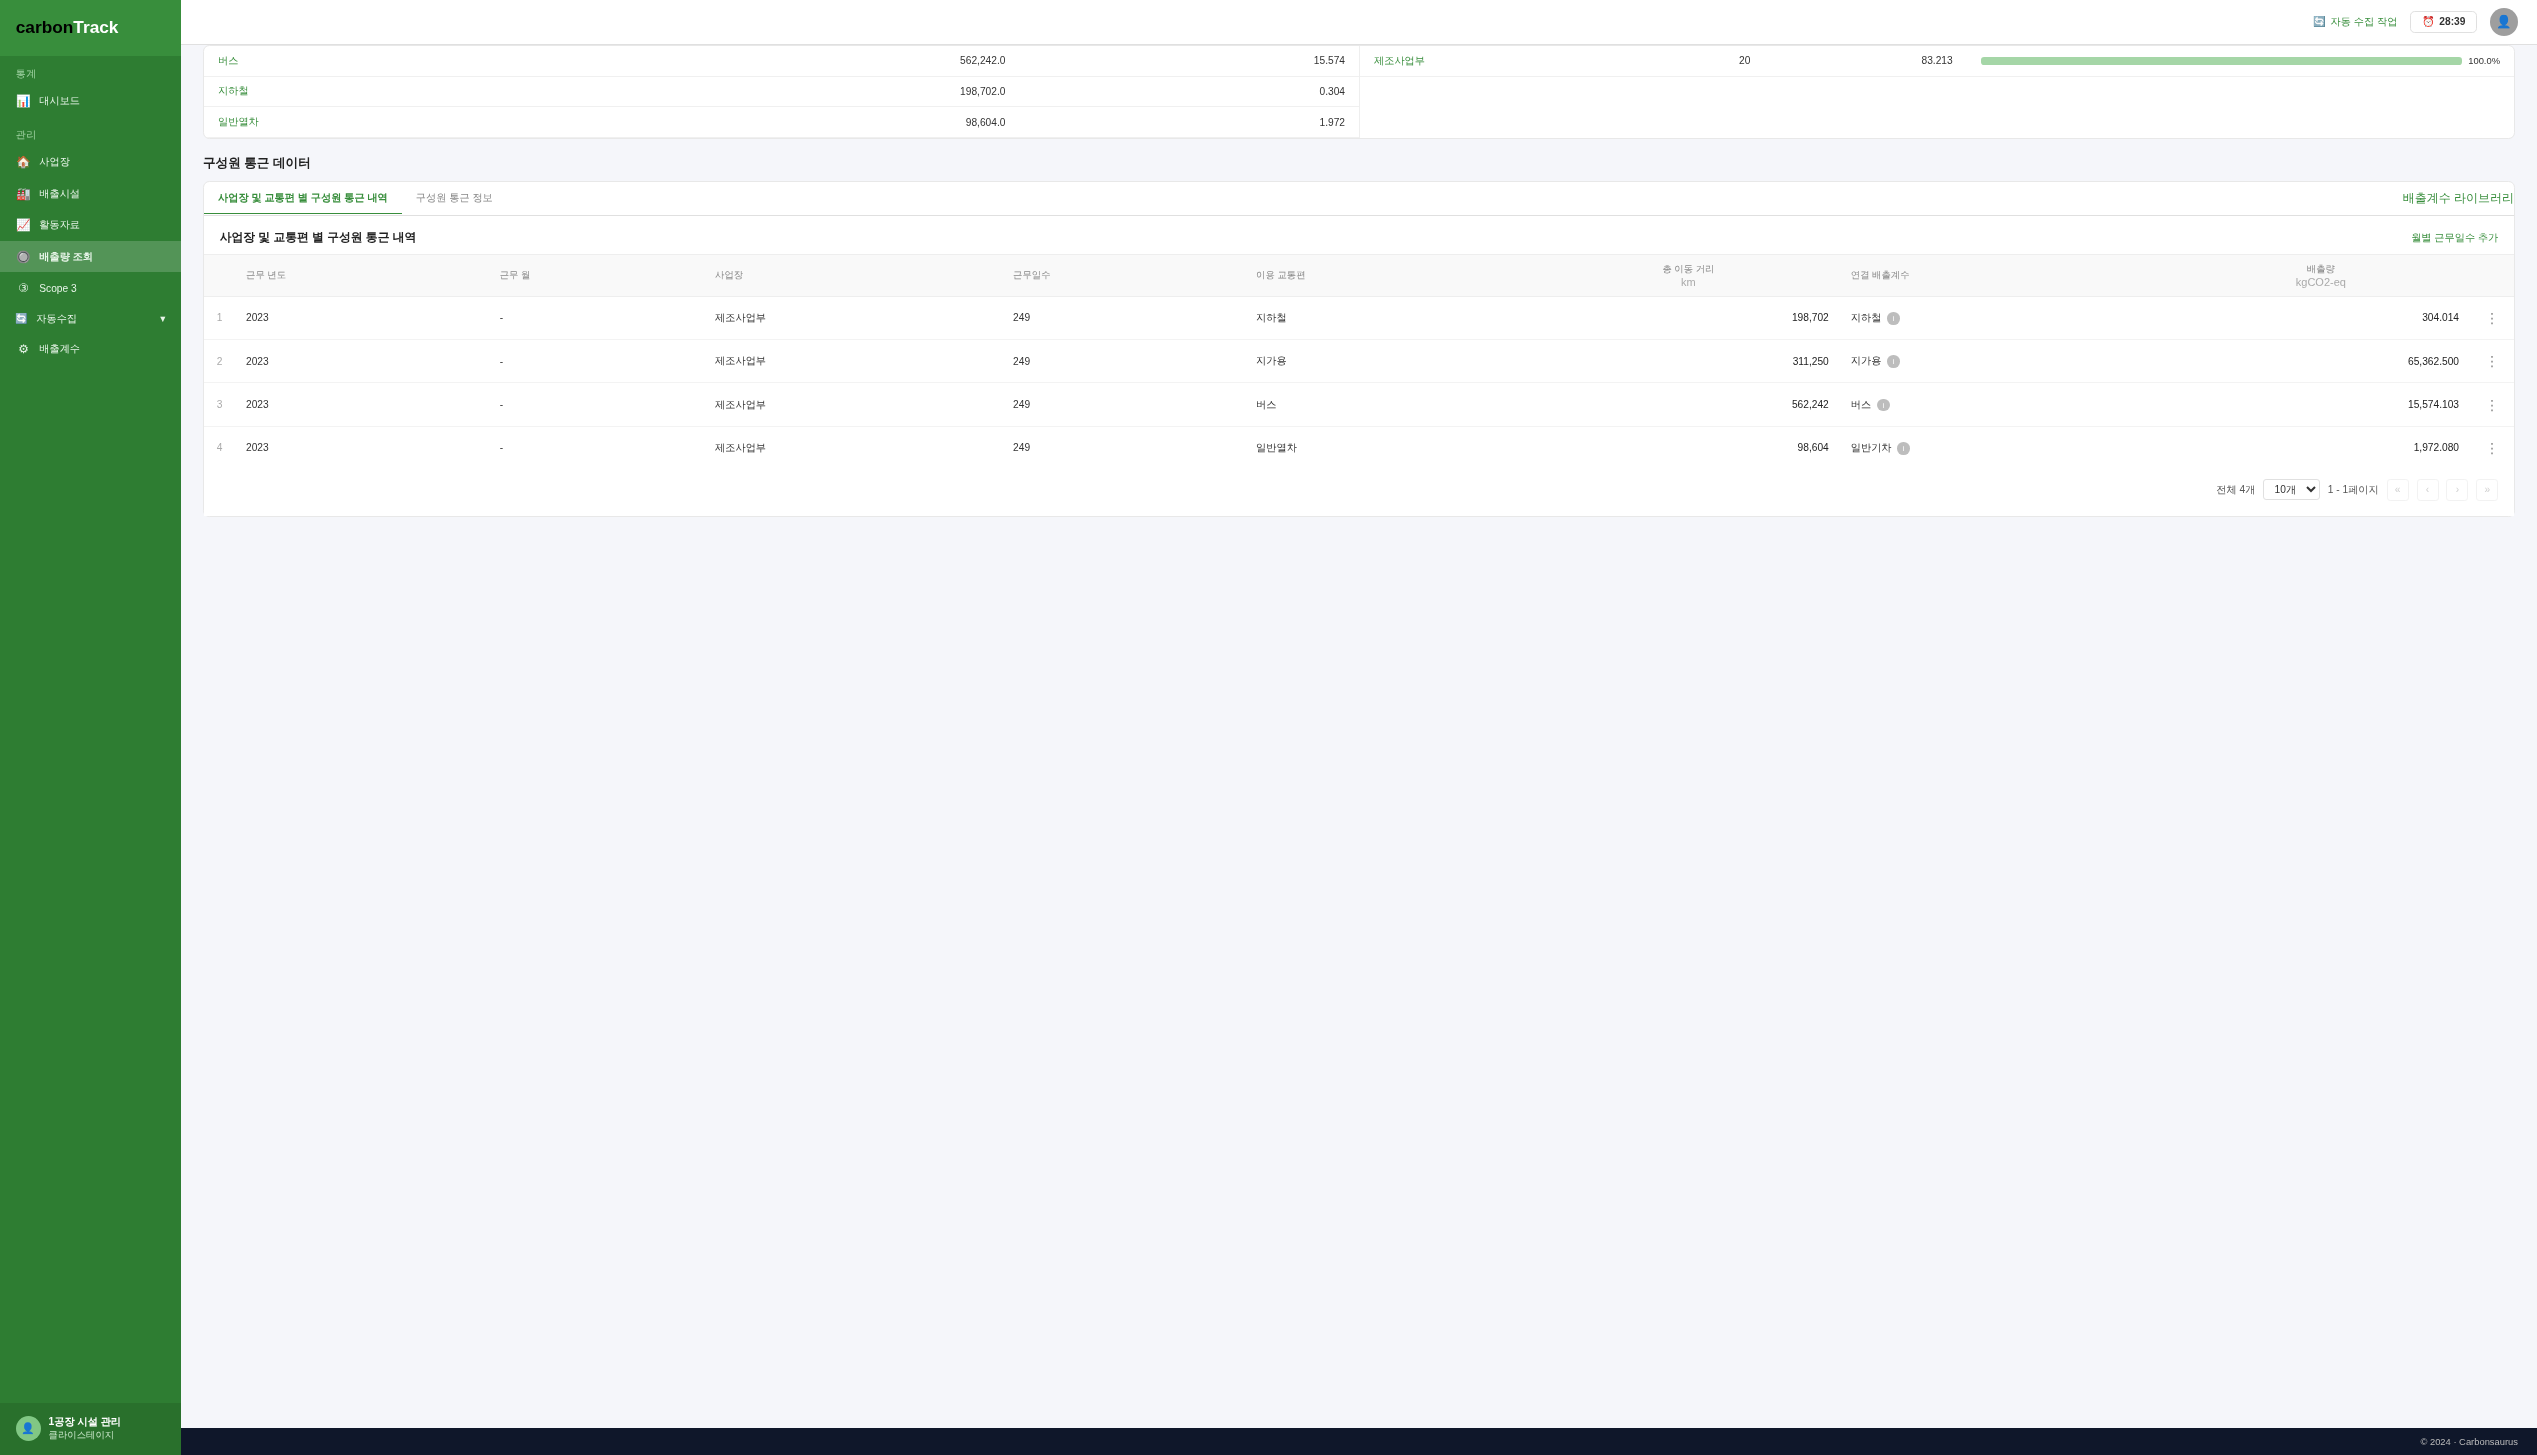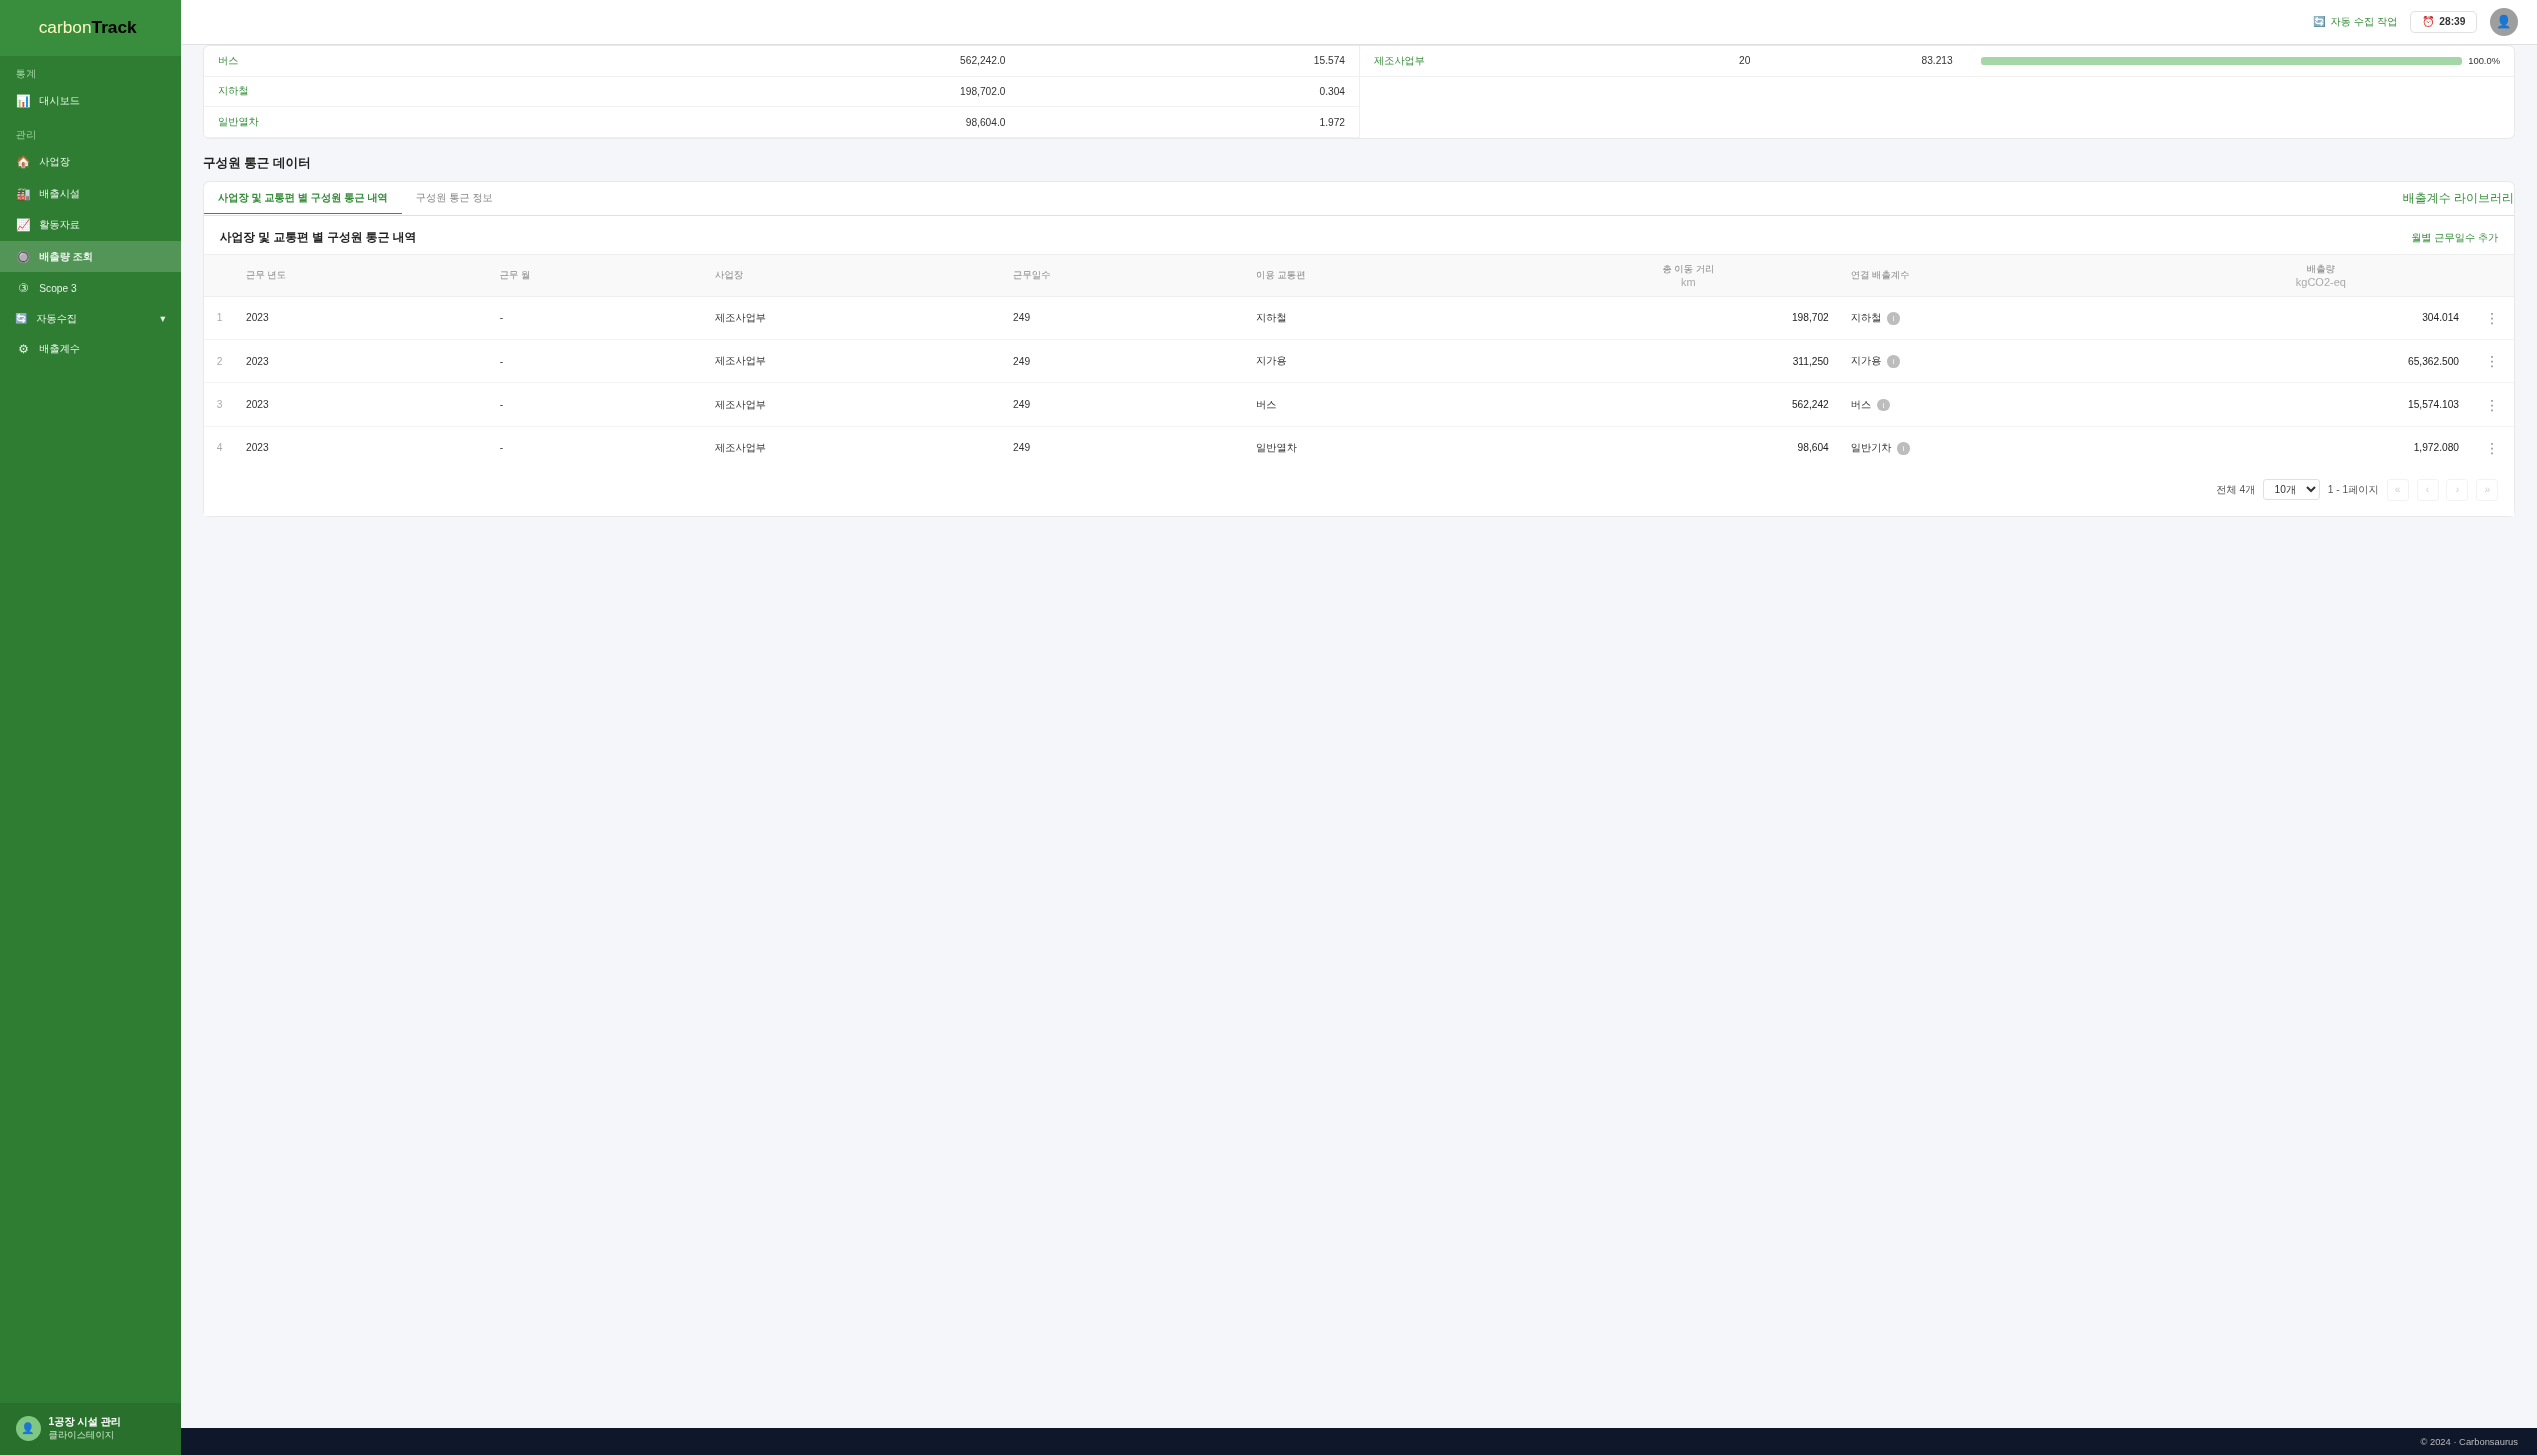--- a/index.html
+++ b/index.html
@@ -17,22 +17,22 @@
       position: fixed;
       left: 0; top: 0;
     }
     .logo-area {
       padding: 17.3px 15.7px;
       font-size: 17.3px;
       font-weight: bold;
       color: white;
       background: #388e3c;
     }
-    .logo-area span.carbon { color: #fef9c3; font-weight: 400; margin-left: 23px; }
-    .logo-area span.track { color: #000000; font-weight: 700; }
+    .logo-area span.carbon { color: #000000; font-weight: 700; }
+    .logo-area span.track { color: #ffffff; font-weight: 700; }
 
     .sidebar-section-label {
       font-size: 10px;
       color: #a5d6a7;
       padding: 11px 15.7px 4.7px;
       letter-spacing: 0.05em;
     }
     .sidebar-item {
       display: flex;
       align-items: center;

